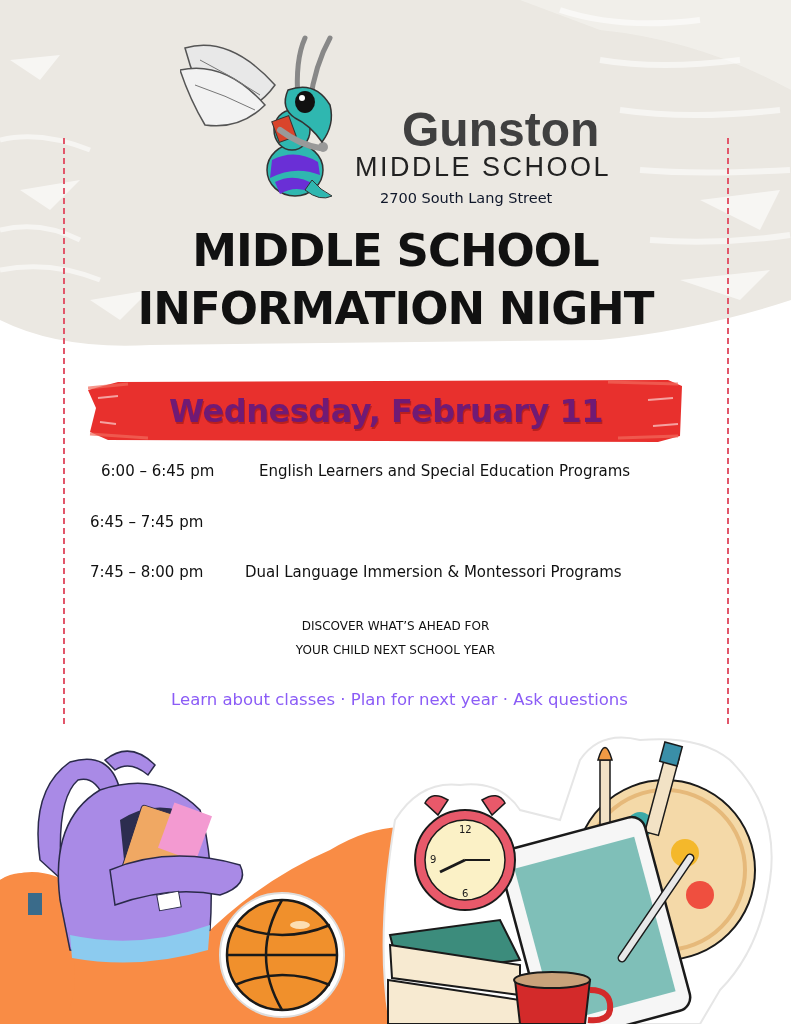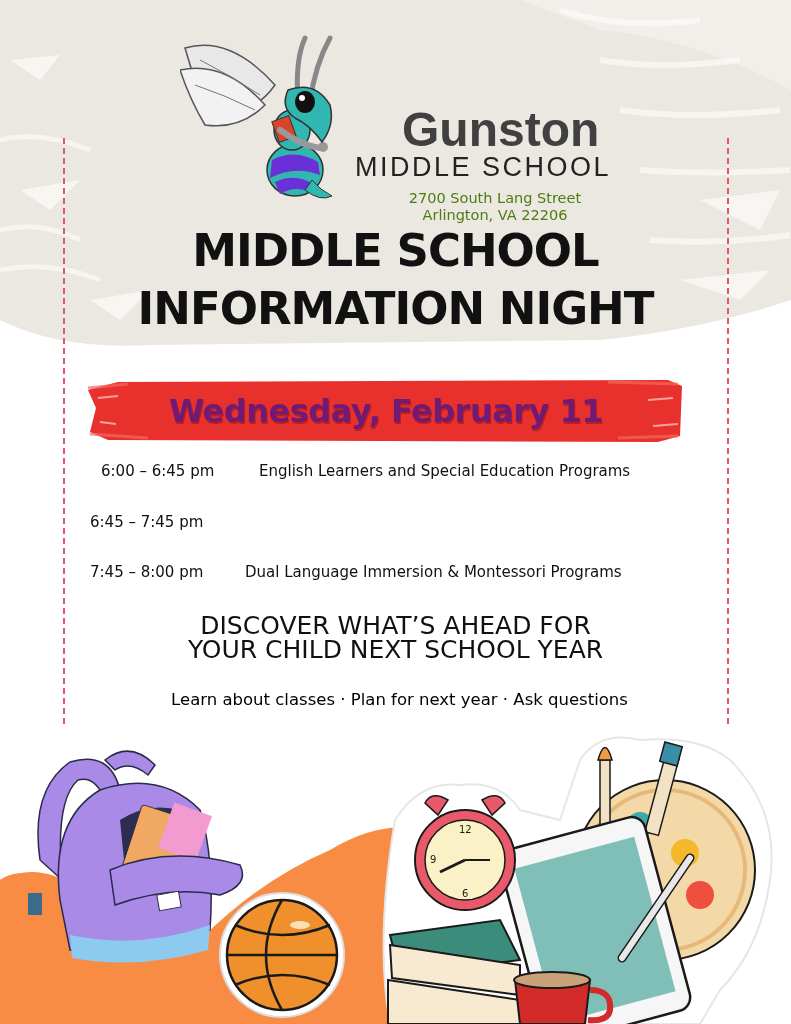--- a/index.html
+++ b/index.html
@@ -8,34 +8,34 @@
 
   .bg-brush { position: absolute; left: 0; top: 0; width: 791px; height: 380px; z-index: 0; }
   .dash { position: absolute; top: 138px; height: 586px; width: 0; border-left: 2px dashed #e2566a; z-index: 1; }
   .dash.left { left: 63px; }
   .dash.right { left: 727px; }
 
   .header { position: absolute; left: 180px; top: 30px; width: 460px; height: 180px; z-index: 2; }
   .mascot { position: absolute; left: 0; top: 0; width: 170px; height: 170px; }
   .school-name { position: absolute; left: 175px; top: 72px; font-family: "Liberation Sans", sans-serif; font-weight: bold; font-size: 48px; color: #404040; letter-spacing: 0px; margin-left: 47px; }
   .school-sub { position: absolute; left: 175px; top: 122px; font-family: "Liberation Sans", sans-serif; font-size: 27px; letter-spacing: 2.5px; color: #222; }
-  .address { position: absolute; left: 200px; top: 160px; width: 230px; text-align: center; font-family: "DejaVu Sans", sans-serif; font-size: 14.5px; line-height: 17px; color: #4d7c0f; }
+  .address { position: absolute; left: 200px; top: 160px; width: 230px; font-family: "DejaVu Sans", sans-serif; font-size: 14.5px; line-height: 17px; color: #0f172a; }
 
   .title { position: absolute; left: 0; top: 222px; width: 791px; text-align: center; z-index: 2; font-family: "DejaVu Sans", sans-serif; font-weight: bold; font-size: 45px; line-height: 58px; color: #111; letter-spacing: -1px; }
 
   .date-banner { position: absolute; left: 88px; top: 378px; width: 596px; height: 66px; z-index: 2; }
   .date-text { position: absolute; left: 0; top: 0; width: 596px; height: 66px; display: flex; align-items: center; justify-content: center; font-family: "DejaVu Sans", sans-serif; font-weight: bold; font-size: 32px; color: #701a75; letter-spacing: -0.5px; text-shadow: 1px 2px 0 rgba(100,0,0,0.35); }
 
   .schedule { position: absolute; left: 90px; top: 462px; width: 610px; z-index: 2; }
   .sched-row { position: absolute; left: 0; width: 610px; height: 24px; font-size: 15px; color: #111; }
   .sched-time { position: absolute; left: 0; top: 0; white-space: nowrap; }
   .sched-desc { position: absolute; top: 0; white-space: nowrap; }
 
-  .discover { position: absolute; left: 0; top: 614px; width: 791px; text-align: center; font-size: 25px; line-height: 24px; z-index: 2; color: #111; }
-  .tagline { position: absolute; left: 0; top: 690px; width: 791px; text-align: center; font-size: 16.5px; z-index: 2; color: #000000; padding-left: 8px; }
+  .discover { position: absolute; left: 0; top: 614px; width: 791px; text-align: center; font-size: 12px; line-height: 24px; z-index: 2; color: #111; }
+  .tagline { position: absolute; left: 0; top: 690px; width: 791px; text-align: center; font-size: 16.5px; z-index: 2; color: #8b5cf6; padding-left: 8px; }
 
   .art { position: absolute; left: 0; top: 720px; width: 791px; height: 304px; z-index: 1; }
 </style>
 </head>
 <body>
 
 <svg class="bg-brush" viewBox="0 0 791 380">
   <path d="M0,0 L791,0 L791,300 Q700,330 600,340 L150,345 Q60,350 0,320 Z" fill="#ebe8e2"></path>
   <path d="M520,0 L791,0 L791,90 Q700,40 600,30 Z" fill="#f4f2ee" opacity="0.7"></path>
   <path d="M10,60 L60,55 L40,80 Z M20,190 L80,180 L50,210 Z M700,200 L780,190 L760,230 Z M680,280 L770,270 L740,300 Z M90,300 L150,290 L120,320 Z" fill="#ffffff" opacity="0.6"></path>
@@ -69,21 +69,20 @@
     <circle cx="143" cy="117" r="5" fill="#999"></circle>
 
     <path d="M108,60 Q135,50 150,75 Q155,95 142,112 Q130,95 115,88 Q100,78 108,60 Z" fill="#2fb7b0" stroke="#333" stroke-width="1.5"></path>
     <ellipse cx="125" cy="72" rx="10" ry="11" fill="#111"></ellipse>
     <circle cx="122" cy="68" r="3" fill="#fff"></circle>
   </svg>
   <div class="school-name">Gunston</div>
   <div class="school-sub">MIDDLE SCHOOL</div>
   <div class="address">
     <div>2700 South Lang Street</div>
-    <div>Arlington, VA 22206</div>
   </div>
 </div>
 
 <div class="title">
   <div>MIDDLE SCHOOL</div>
   <div>INFORMATION NIGHT</div>
 </div>
 
 <div class="date-banner">
   <svg width="596" height="66" viewBox="0 0 596 66" style="position:absolute;left:0;top:0;">

